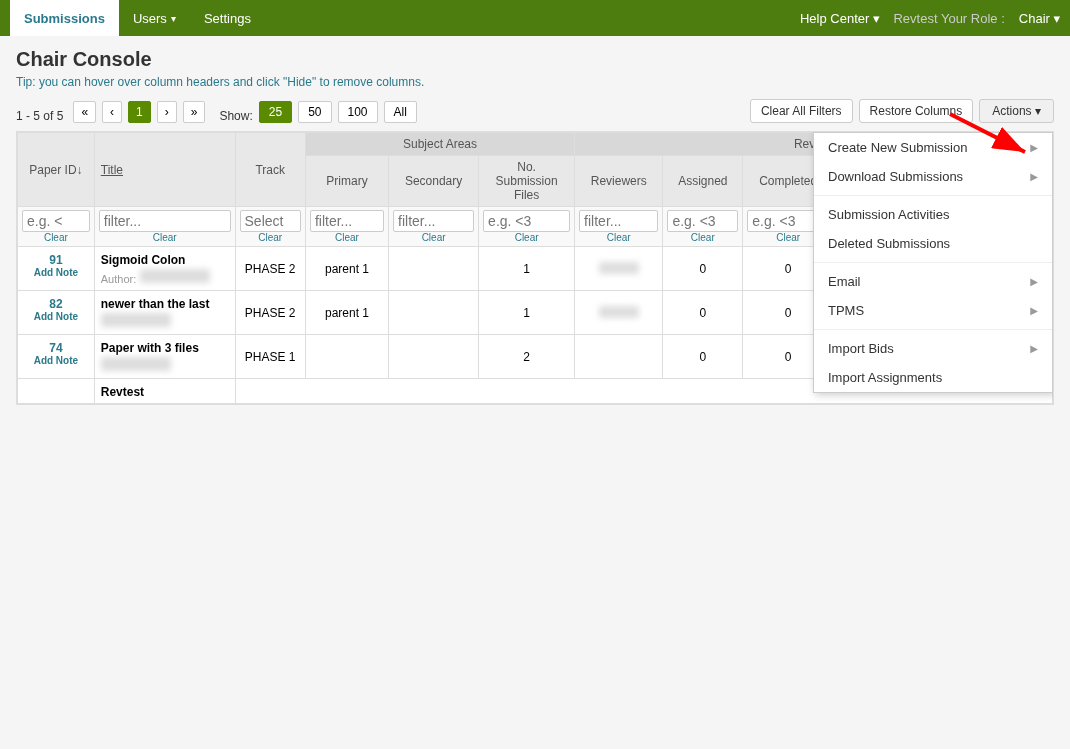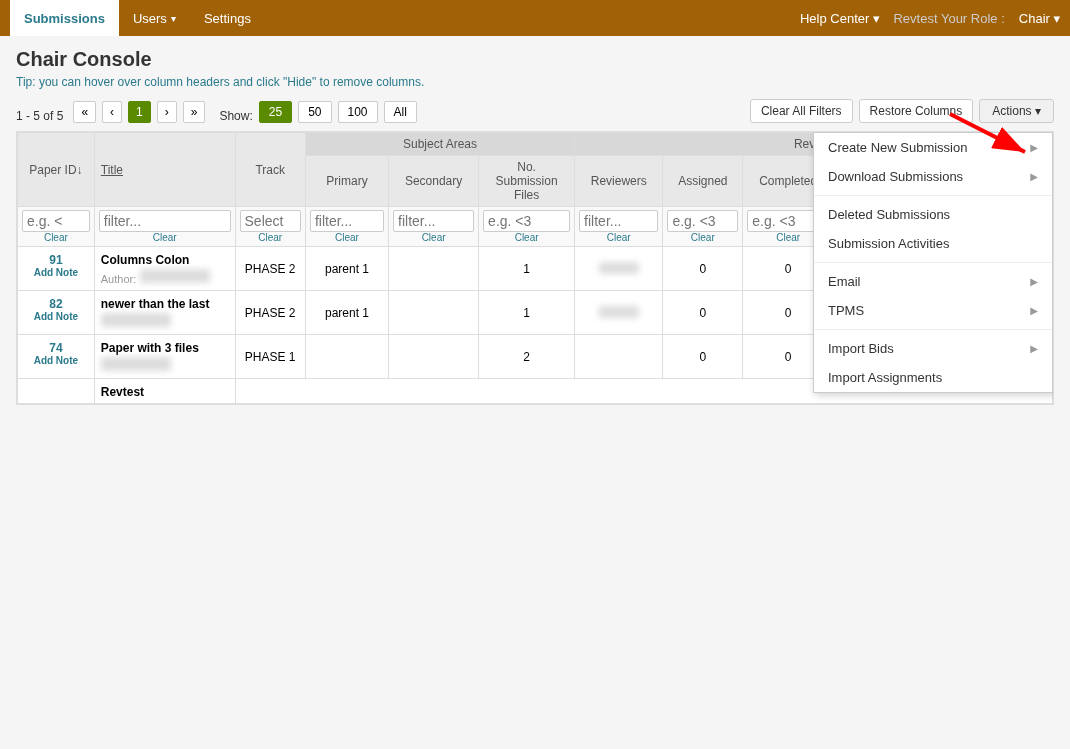--- a/index.html
+++ b/index.html
@@ -1,20 +1,20 @@
 <!DOCTYPE html>
 <html><head>
   <meta charset="utf-8">
   <style>
     * { box-sizing: border-box; margin: 0; padding: 0; }
     body { font-family: Arial, sans-serif; font-size: 12px; background: #f5f5f5; }
 
     
     .top-nav {
-      background: #a16207;
+      background: #4d7c0f;
       display: flex;
       align-items: center;
       height: 36px;
       padding: 0 10px;
     }
     .top-nav .nav-tab {
       padding: 8px 14px;
       color: #fff;
       font-size: 13px;
       cursor: pointer;
@@ -261,21 +261,21 @@
         </tr>
       </thead>
       <tbody>
 
         <tr>
           <td class="paper-id-cell">
             <span>91</span>
             <span class="add-note">Add Note</span>
           </td>
           <td class="title-cell">
-            <strong>Columns Colon</strong><br>
+            <strong>Sigmoid Colon</strong><br>
             <span class="author">Author:</span>
             <div class="blur-box"></div>
           </td>
           <td>PHASE 2</td>
           <td>parent 1</td>
           <td></td>
           <td>1</td>
           <td><div class="blur-box" style="width:40px;height:12px;"></div></td>
           <td>0</td>
           <td>0</td>
@@ -342,25 +342,25 @@
       <div class="menu-item">
         <span>Create New Submission</span>
         <span class="menu-arrow">▶</span>
       </div>
       <div class="menu-item">
         <span>Download Submissions</span>
         <span class="menu-arrow">▶</span>
       </div>
       <div class="menu-divider"></div>
       <div class="menu-item">
+        <span>Submission Activities</span>
+      </div>
+      <div class="menu-item">
         <span>Deleted Submissions</span>
       </div>
-      <div class="menu-item">
-        <span>Submission Activities</span>
-      </div>
       <div class="menu-divider"></div>
       <div class="menu-item">
         <span>Email</span>
         <span class="menu-arrow">▶</span>
       </div>
       <div class="menu-item">
         <span>TPMS</span>
         <span class="menu-arrow">▶</span>
       </div>
       <div class="menu-divider"></div>

